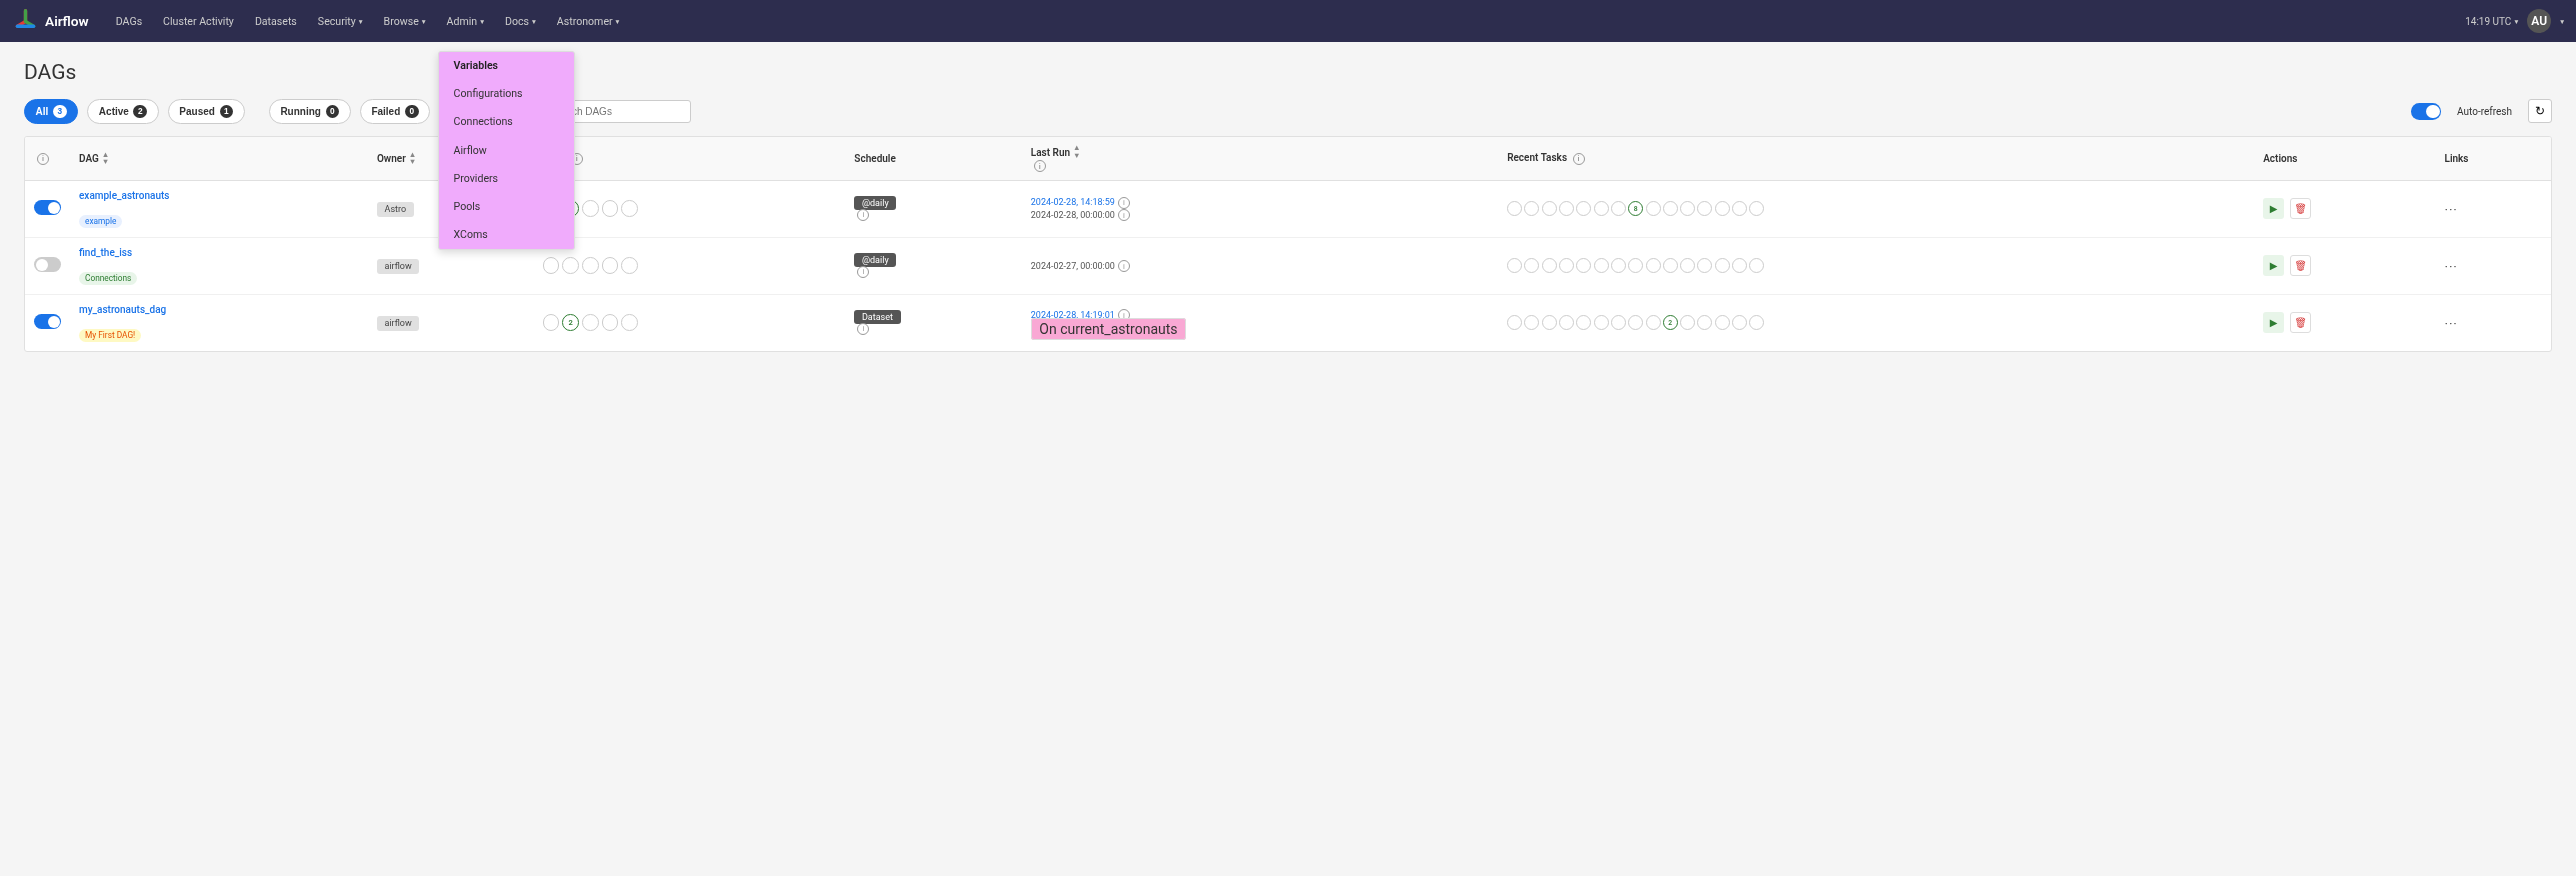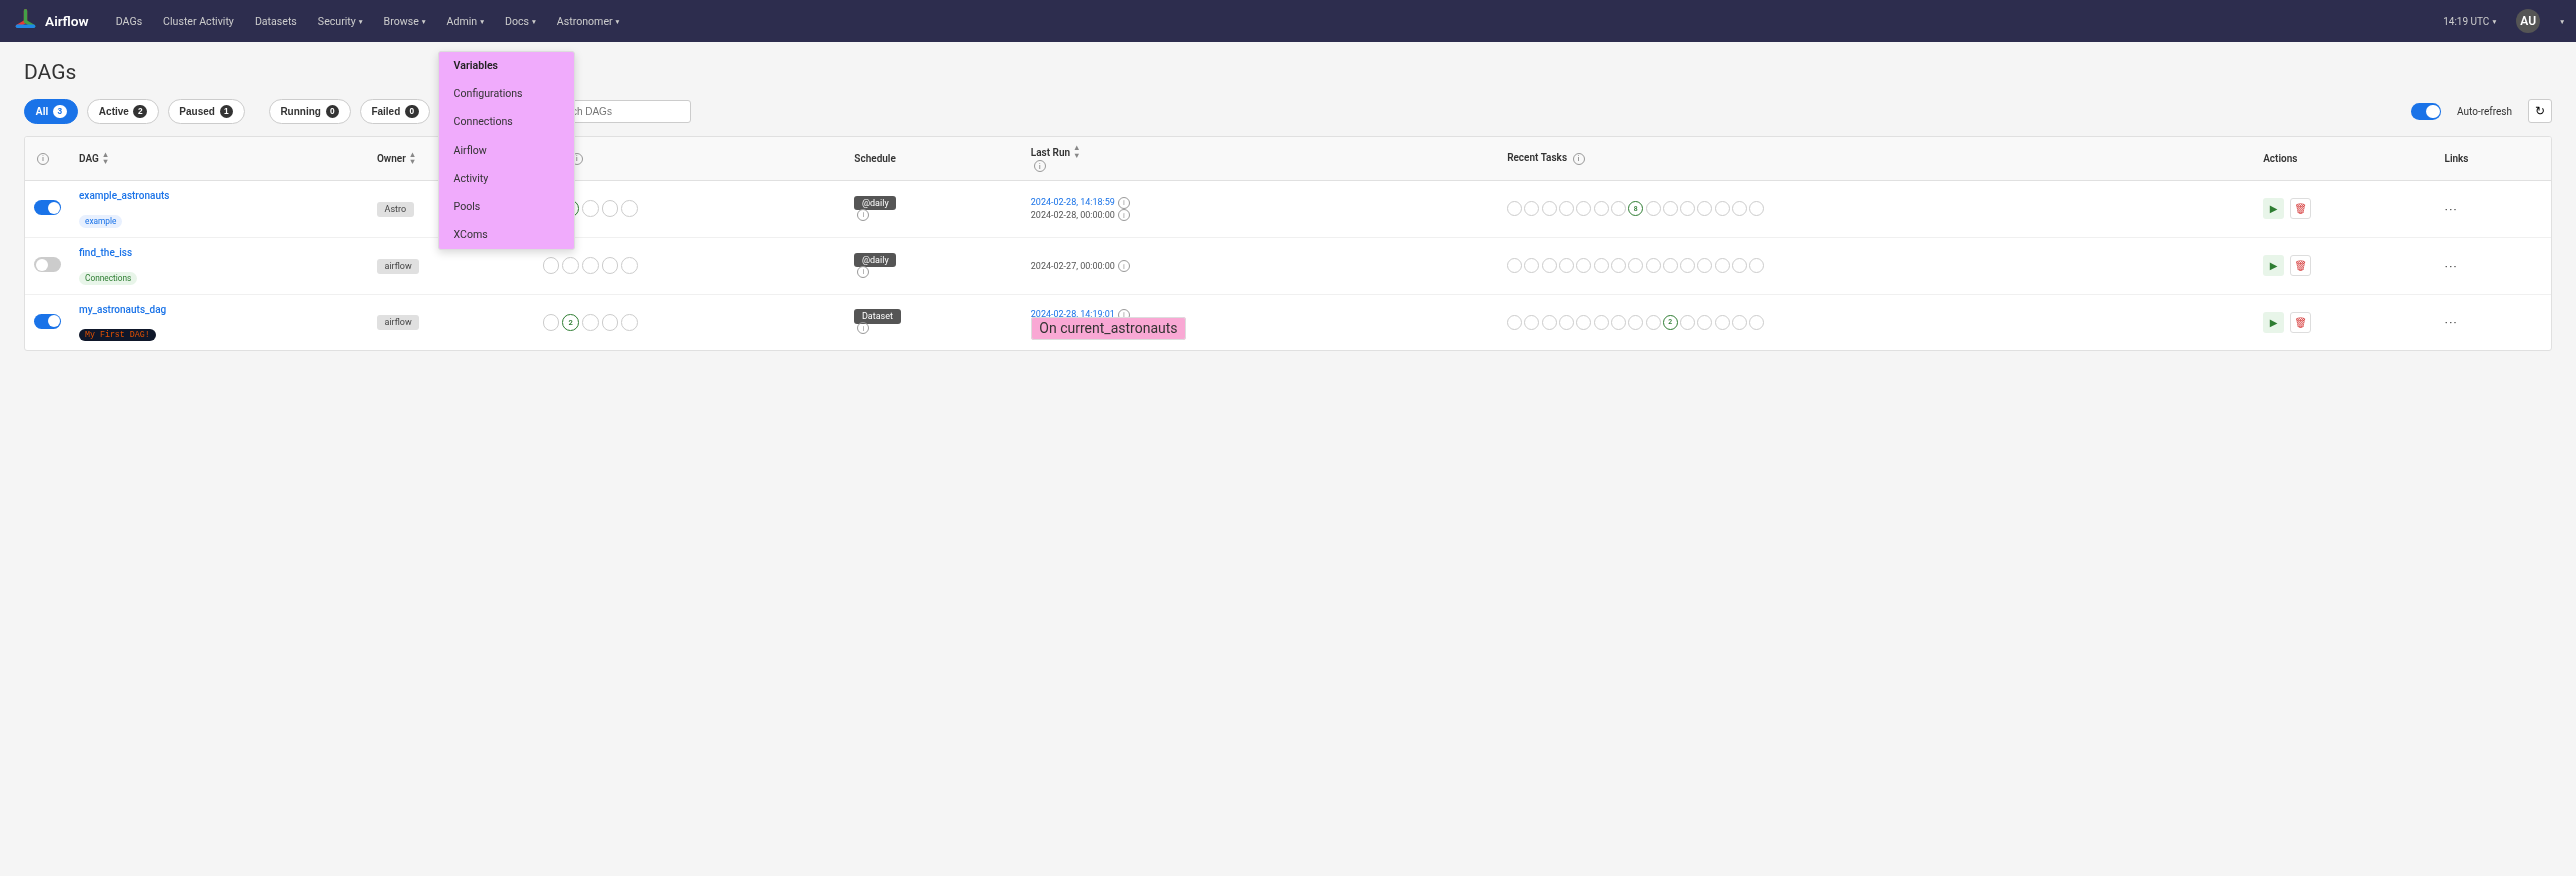--- a/index.html
+++ b/index.html
@@ -39,21 +39,21 @@
       font-size: 10.6px;
       display: flex;
       align-items: center;
       gap: 3px;
       border-radius: 3px;
       white-space: nowrap;
     }
     .nav-right {
       display: flex;
       align-items: center;
-      gap: 20px;
+      gap: 9px;
     }
     .nav-time {
       color: #ccc;
       font-size: 10px;
       display: flex;
       align-items: center;
       gap: 3px;
       cursor: pointer;
     }
     .nav-avatar {
@@ -260,23 +260,22 @@
       font-size: 8.3px;
       padding: 1.5px 6px;
       border-radius: 7.6px;
       margin-top: 3px;
     }
     .dag-tag.connections-tag {
       background: #e8f5e9;
       color: #2e7d32;
     }
     .dag-tag.myfirst-tag {
-      background: #0f172a;
+      background: #fef9c3;
       color: #e65100;
-      font-family: Liberation Mono, monospace;
     }
 
     
     .dag-toggle {
       width: 27px;
       height: 15px;
       border-radius: 7.6px;
       position: relative;
       cursor: pointer;
       display: inline-block;
@@ -434,21 +433,21 @@
     <span class="nav-item">Security <span class="chevron-down">▾</span></span>
     <span class="nav-item">Browse <span class="chevron-down">▾</span></span>
 
     <div class="dropdown-container">
       <span class="nav-item">Admin <span class="chevron-down">▾</span></span>
       <div class="dropdown-menu">
         <div class="dropdown-item active-item">Variables</div>
         <div class="dropdown-item">Configurations</div>
         <div class="dropdown-item">Connections</div>
         <div class="dropdown-item">Airflow</div>
-        <div class="dropdown-item">Activity</div>
+        <div class="dropdown-item">Providers</div>
         <div class="dropdown-item">Pools</div>
         <div class="dropdown-item">XComs</div>
       </div>
     </div>
 
     <span class="nav-item">Docs <span class="chevron-down">▾</span></span>
     <span class="nav-item">Astronomer <span class="chevron-down">▾</span></span>
   </div>
   <div class="nav-right">
     <div class="nav-time">

